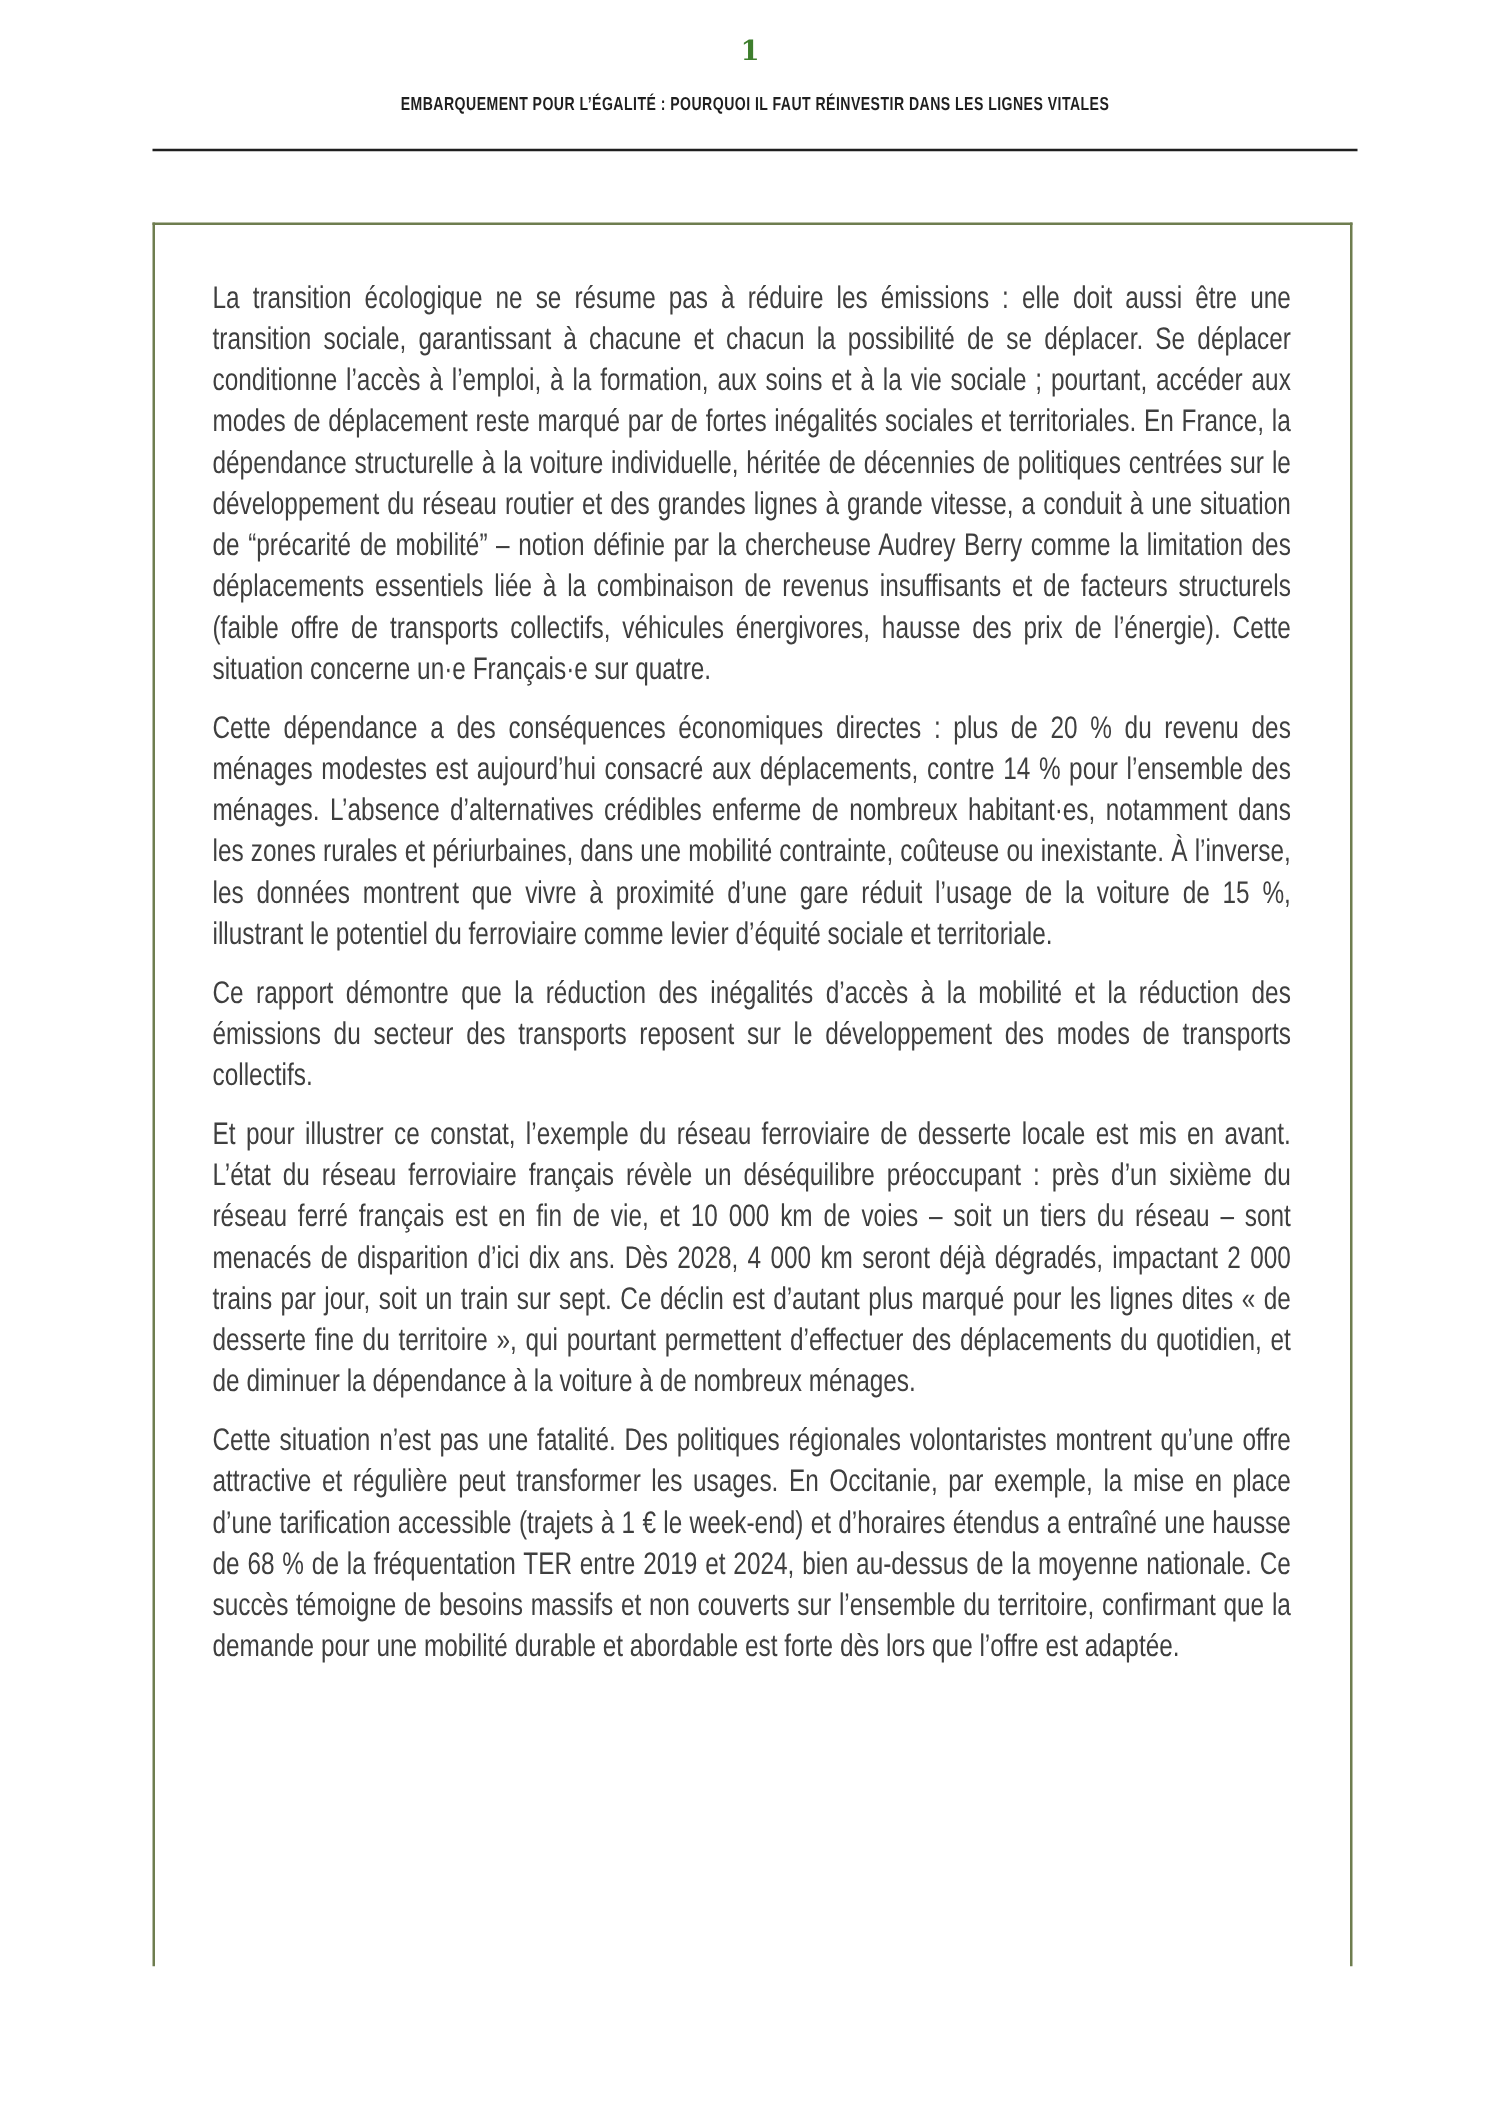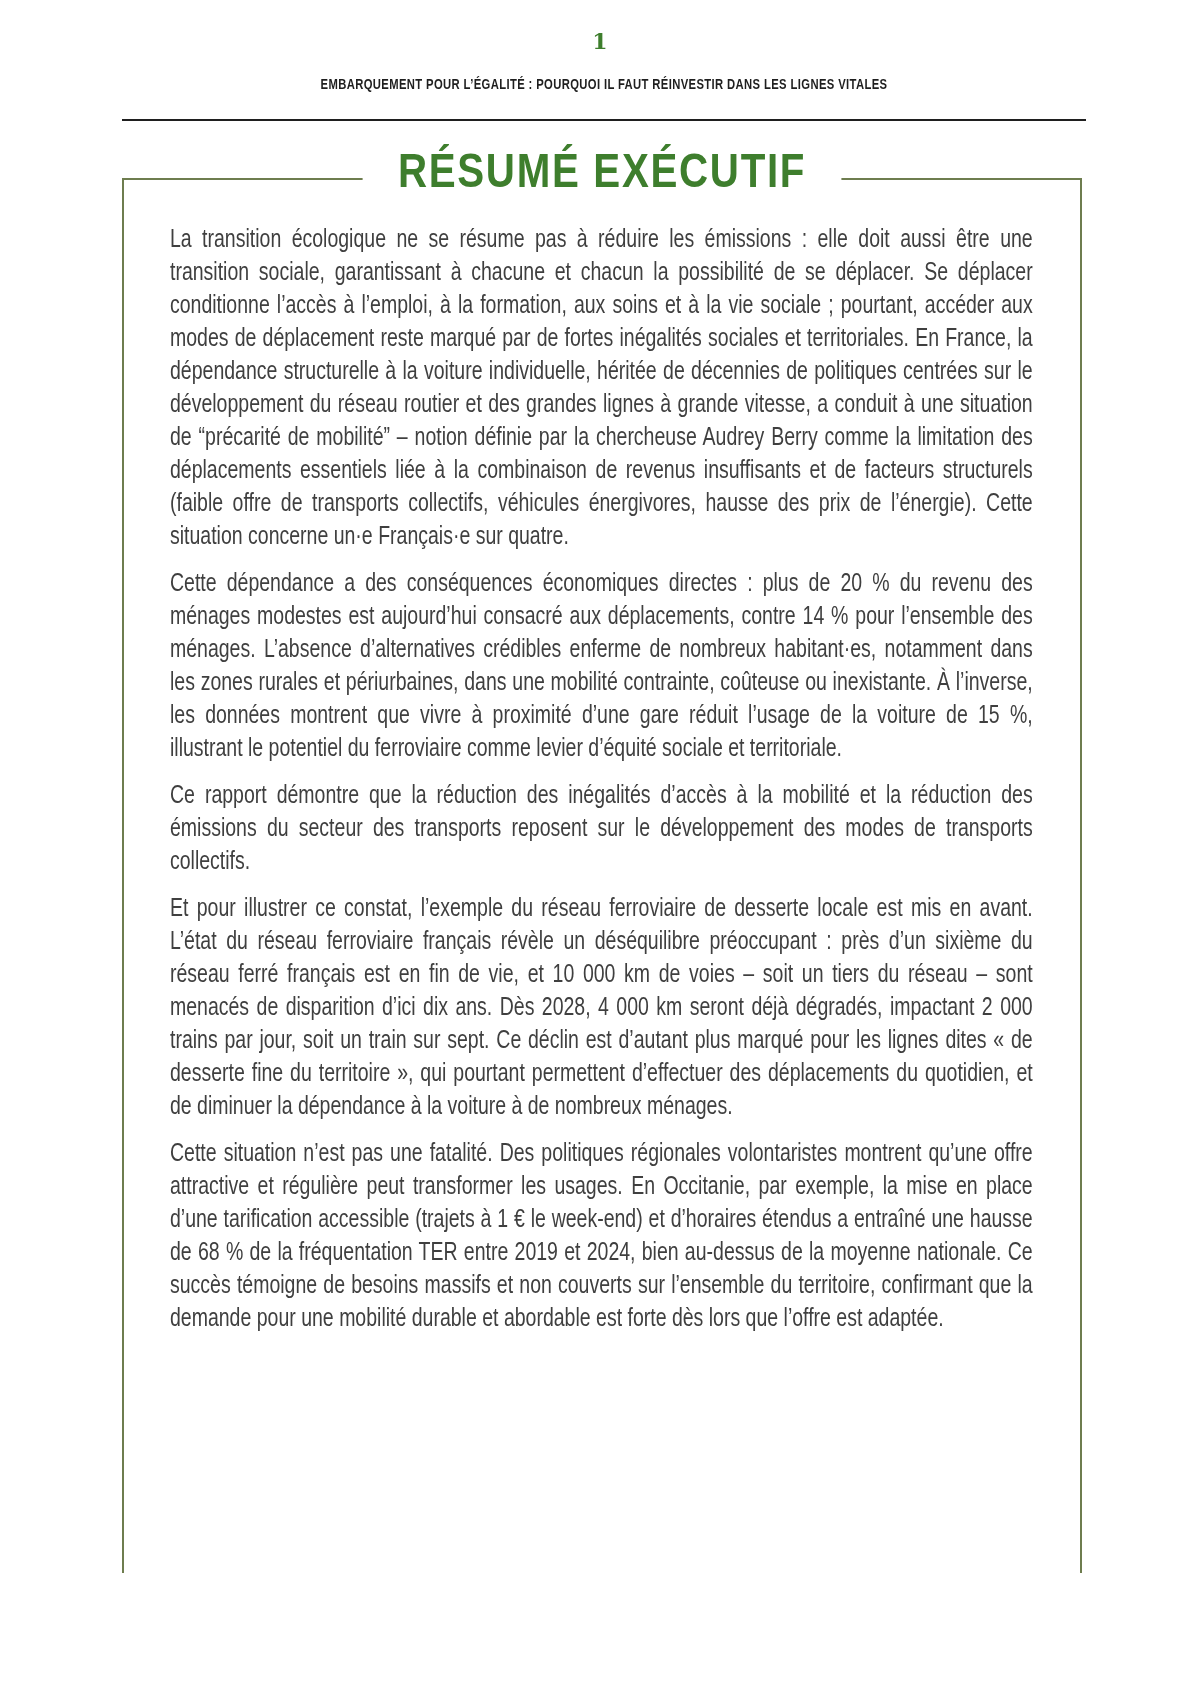--- a/index.html
+++ b/index.html
@@ -77,23 +77,20 @@
 <div>
 
   <div class="page-number">1</div>
 
   <div class="running-header">EMBARQUEMENT POUR L’ÉGALITÉ :  POURQUOI IL FAUT RÉINVESTIR DANS LES LIGNES VITALES</div>
 
   <hr class="header-rule">
 
   <div class="frame">
 
-    <div class="title-row">
-      <h1 class="section-title">RÉSUMÉ EXÉCUTIF</h1>
-    </div>
 
     <div class="copy">
       <p>La transition écologique ne se résume pas à réduire les émissions : elle doit aussi être une transition sociale, garantissant à chacune et chacun la possibilité de se déplacer. Se déplacer conditionne l’accès à l’emploi, à la formation, aux soins et à la vie sociale ; pourtant, accéder aux modes de déplacement reste marqué par de fortes inégalités sociales et territoriales. En France, la dépendance structurelle à la voiture individuelle, héritée de décennies de politiques centrées sur le développement du réseau routier et des grandes lignes à grande vitesse, a conduit à une situation de “précarité de mobilité” – notion définie par la chercheuse Audrey Berry comme la limitation des déplacements essentiels liée à la combinaison de revenus insuffisants et de facteurs structurels (faible offre de transports collectifs, véhicules énergivores, hausse des prix de l’énergie). Cette situation concerne un·e Français·e sur quatre.</p>
       <p>Cette dépendance a des conséquences économiques directes : plus de 20 % du revenu des ménages modestes est aujourd’hui consacré aux déplacements, contre 14 % pour l’ensemble des ménages. L’absence d’alternatives crédibles enferme de nombreux habitant·es, notamment dans les zones rurales et périurbaines, dans une mobilité contrainte, coûteuse ou inexistante. À l’inverse, les données montrent que vivre à proximité d’une gare réduit l’usage de la voiture de 15 %, illustrant le potentiel du ferroviaire comme levier d’équité sociale et territoriale.</p>
       <p>Ce rapport démontre que la réduction des inégalités d’accès à la mobilité et la réduction des émissions du secteur des transports reposent sur le développement des modes de transports collectifs.</p>
       <p>Et pour illustrer ce constat, l’exemple du réseau ferroviaire de desserte locale est mis en avant. L’état du réseau ferroviaire français révèle un déséquilibre préoccupant : près d’un sixième du réseau ferré français est en fin de vie, et 10 000 km de voies – soit un tiers du réseau – sont menacés de disparition d’ici dix ans. Dès 2028, 4 000 km seront déjà dégradés, impactant 2 000 trains par jour, soit un train sur sept. Ce déclin est d’autant plus marqué pour les lignes dites « de desserte fine du territoire », qui pourtant permettent d’effectuer des déplacements du quotidien, et de diminuer la dépendance à la voiture à de nombreux ménages.</p>
       <p>Cette situation n’est pas une fatalité. Des politiques régionales volontaristes montrent qu’une offre attractive et régulière peut transformer les usages. En Occitanie, par exemple, la mise en place d’une tarification accessible (trajets à 1 € le week-end) et d’horaires étendus a entraîné une hausse de 68 % de la fréquentation TER entre 2019 et 2024, bien au-dessus de la moyenne nationale. Ce succès témoigne de besoins massifs et non couverts sur l’ensemble du territoire, confirmant que la demande pour une mobilité durable et abordable est forte dès lors que l’offre est adaptée.</p>
     </div>
 
   </div>

